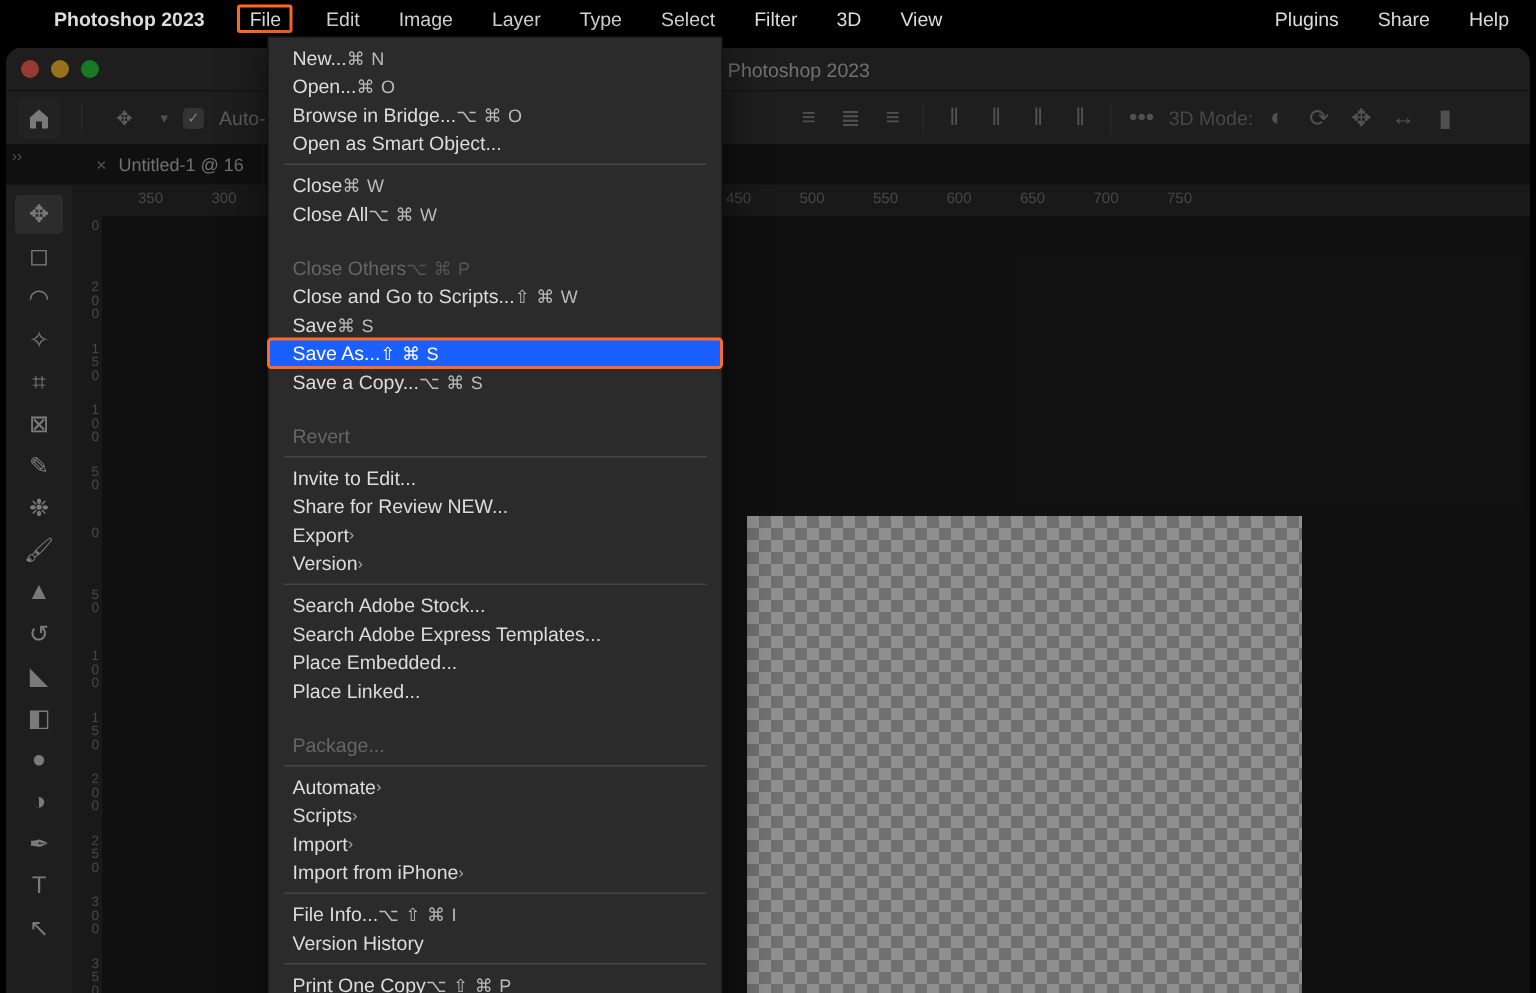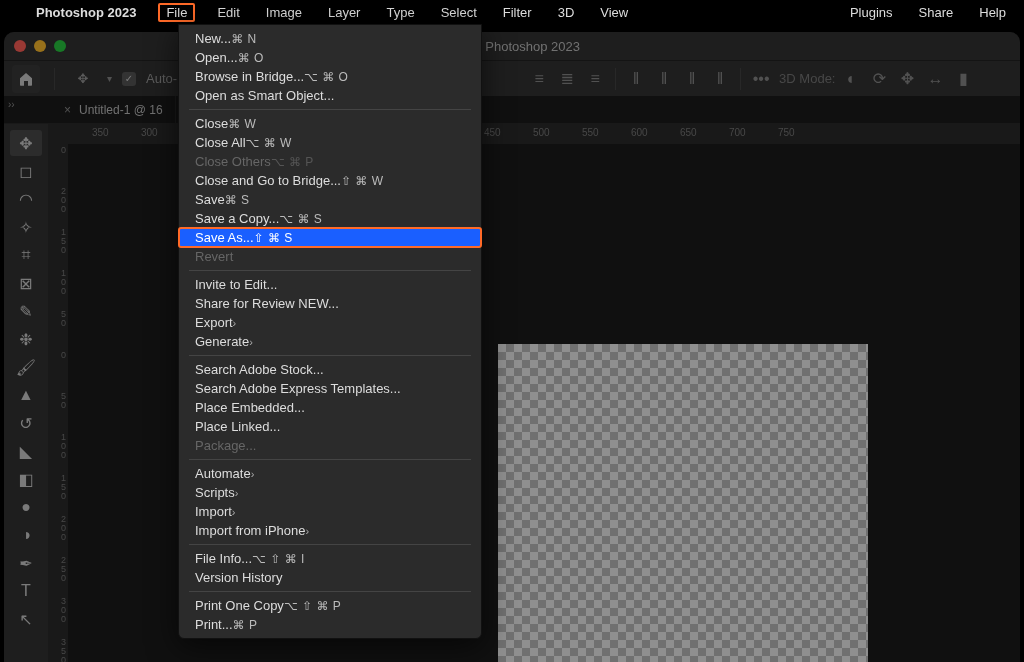--- a/index.html
+++ b/index.html
@@ -60,21 +60,21 @@
     background-position: 0 0, 0 8px, 8px -8px, -8px 0;
     background-color: #eee;
   }
 
   
   .dim { position:absolute; inset: 24px 0 0 0; background: rgba(0,0,0,0.40); pointer-events:none; }
 
   
   .dropdown { position: absolute; left: 178px; top: 24px; width: 304px; background: #2b2b2b; border:1px solid #111; border-radius: 0 0 6px 6px; box-shadow: 0 8px 30px rgba(0,0,0,0.6); padding: 4px 0; font-size: 13px; z-index: 50; }
   .dropdown .row { display:flex; align-items:center; padding: 2px 16px; height: 19px; color:#ddd; }
-  .dropdown .row.disabled { color:#666; }
+  .dropdown .row.disabled { color:#666;margin-top:17px; }
   .dropdown .row .sc { color:#bbb; font-size:12px; letter-spacing:0.5px; }
   .dropdown .row.disabled .sc { color:#555; }
   .dropdown hr { border:none; border-top:1px solid #444; margin: 4px 10px; }
   .dropdown .row.selected { background:#1a5fff; color:#fff; }
   .dropdown .row.selected .sc { color:#fff; }
   .dropdown .row.hl-frame { outline: 2px solid #ff6a28; outline-offset:-1px; border-radius:2px; }
   .dropdown .row .chev-r { color:#aaa; font-size:11px; }
 </style>
 </head>
 <body>
@@ -253,51 +253,51 @@
     </div>
     <div class="row">
       <span>Close All</span>
       <span class="sc">⌥ ⌘ W</span>
     </div>
     <div class="row disabled">
       <span>Close Others</span>
       <span class="sc">⌥ ⌘ P</span>
     </div>
     <div class="row">
-      <span>Close and Go to Bridge...</span>
+      <span>Close and Go to Scripts...</span>
       <span class="sc">⇧ ⌘ W</span>
     </div>
     <div class="row">
       <span>Save</span>
       <span class="sc">⌘ S</span>
-    </div>
-    <div class="row">
-      <span>Save a Copy...</span>
-      <span class="sc">⌥ ⌘ S</span>
     </div>
     <div class="row selected hl-frame">
       <span>Save As...</span>
       <span class="sc">⇧ ⌘ S</span>
     </div>
+    <div class="row">
+      <span>Save a Copy...</span>
+      <span class="sc">⌥ ⌘ S</span>
+    </div>
     <div class="row disabled">
       <span>Revert</span>
     </div>
     <hr>
     <div class="row">
       <span>Invite to Edit...</span>
     </div>
     <div class="row">
       <span>Share for Review NEW...</span>
     </div>
     <div class="row">
       <span>Export</span>
       <span class="chev-r">›</span>
     </div>
     <div class="row">
-      <span>Generate</span>
+      <span>Version</span>
       <span class="chev-r">›</span>
     </div>
     <hr>
     <div class="row">
       <span>Search Adobe Stock...</span>
     </div>
     <div class="row">
       <span>Search Adobe Express Templates...</span>
     </div>
     <div class="row">

